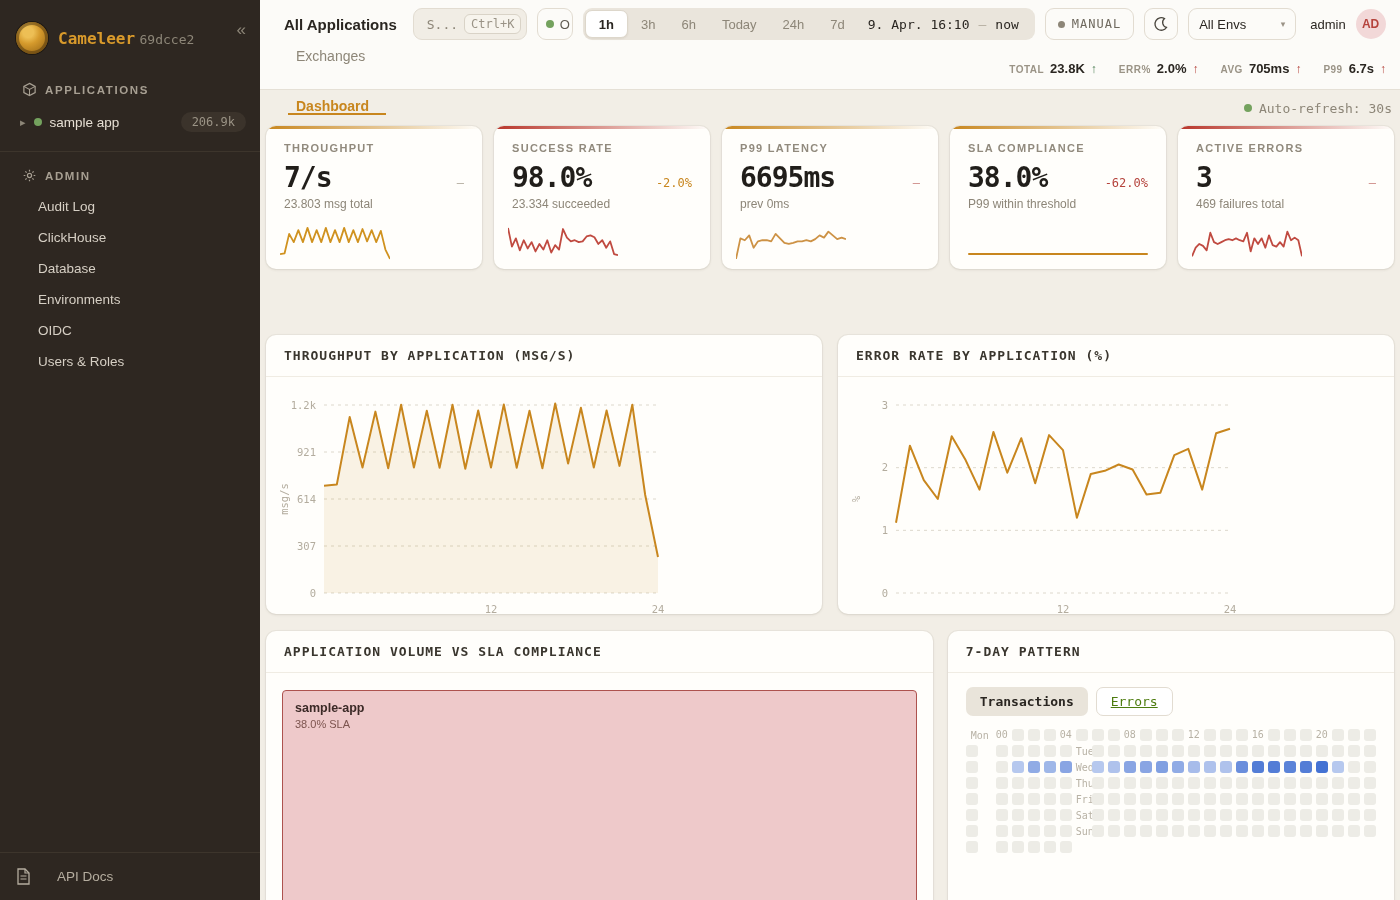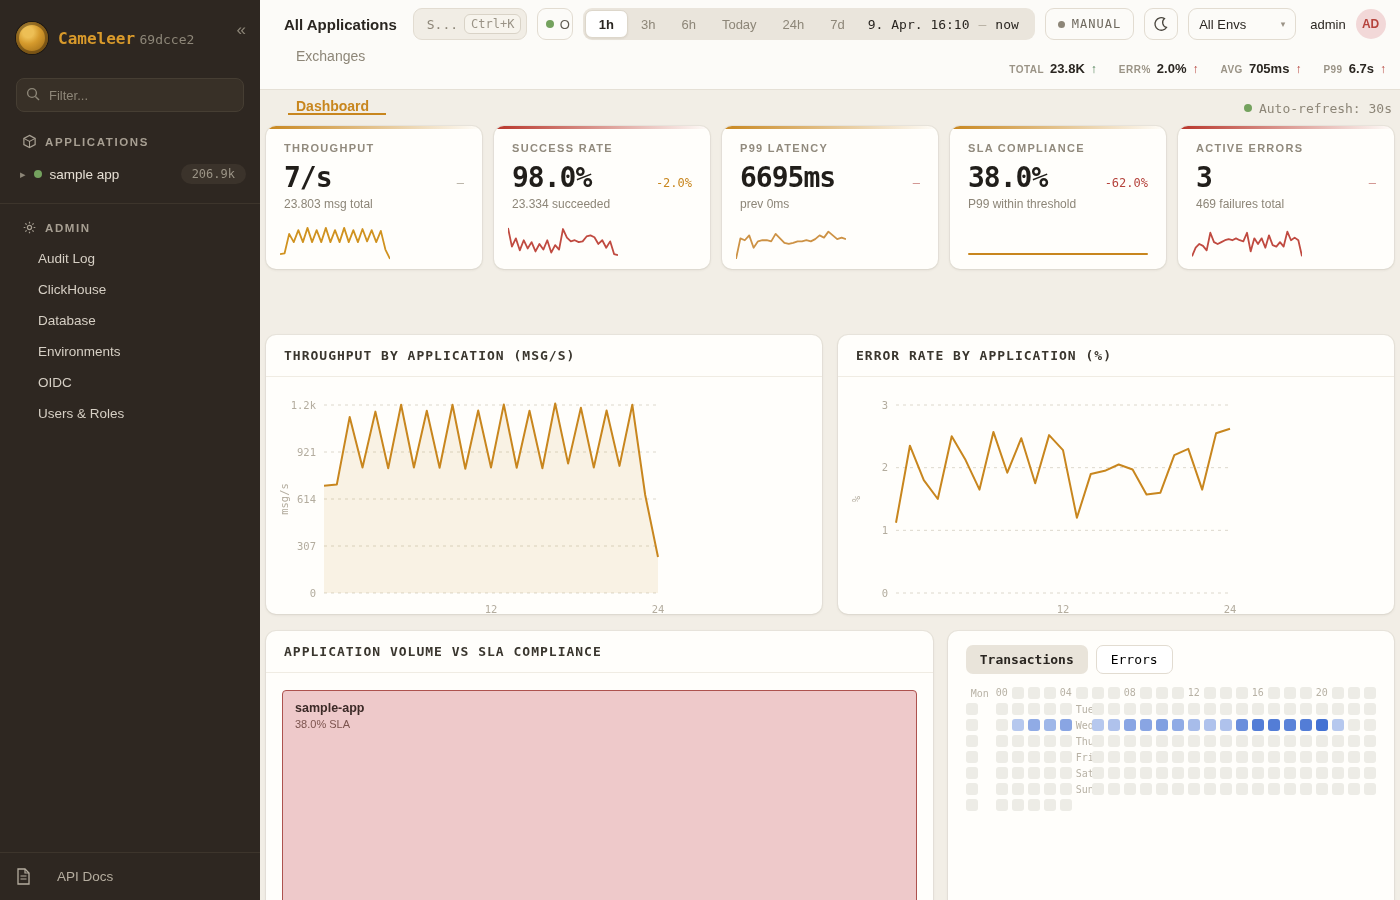--- a/index.html
+++ b/index.html
@@ -108,46 +108,39 @@
   .bottom-row .card { height:310px; overflow:hidden; }
   .treemap-body { padding:17px 16px; height:100%; }
   .treemap-rect { width:100%; height:240px; background:#eec9ca; border:1.5px solid #ad524e; border-radius:4px; padding:10px 12px; }
   .tm-name { font-size:12.5px; font-weight:bold; color:#3c2a27; }
   .tm-sub { font-size:11px; color:#7c544e; margin-top:3px; }
 
   .pattern-body { padding:14px 18px; }
   .toggle-row { display:flex; gap:8px; margin-bottom:13px; }
   .tgl { font-family:"DejaVu Sans Mono", monospace; font-size:13px; padding:6px 14px; border-radius:7px; cursor:pointer; border:none; }
   .tgl.active { background:#e9e4da; color:#2a2621; font-weight:bold; }
-  .tgl.inactive { background:#fff; border:1px solid #e2dcd1; color:#000000; }
+  .tgl.inactive { background:#fff; border:1px solid #e2dcd1; color:#4d7c0f;text-decoration:underline; }
   .hm { display:grid; grid-template-columns:26px repeat(24,12px); gap:4px; }
   .hm-hour { grid-row:1; font-family:"DejaVu Sans Mono", monospace; font-size:10px; color:#b8b2a5; }
   .hm-day { font-family:"DejaVu Sans Mono", monospace; font-size:10px; color:#b8b2a5; text-align:right; padding-right:3px; align-self:center; }
   .hm-cell { width:12px; height:12px; border-radius:3px; }
 </style>
 </head>
 <body>
 
 <div id="app">
 
   <aside>
     <div class="side-header">
       <div class="logo"></div>
       <div>
         <span class="brand-name">Cameleer</span>
         <span class="brand-ver">69dcce2</span>
       </div>
       <span class="collapse">«</span>
-    </div>
-    <div class="filter-wrap">
-      <svg width="14" height="14" viewBox="0 0 14 14">
-        <circle cx="6" cy="6" r="4.4" fill="none" stroke="#8d8678" stroke-width="1.4"></circle>
-        <line x1="9.4" y1="9.4" x2="13" y2="13" stroke="#8d8678" stroke-width="1.4"></line>
-      </svg>
-      <input class="filter-input" placeholder="Filter..." style="">
     </div>
     <div class="section-label">
       <svg width="15" height="15" viewBox="0 0 16 16">
         <path d="M8 1.5 L14 4.7 V11.3 L8 14.5 L2 11.3 V4.7 Z" fill="none" stroke="#a79f92" stroke-width="1.3"></path>
         <path d="M2 4.7 L8 8 L14 4.7 M8 8 V14.5" fill="none" stroke="#a79f92" stroke-width="1.1"></path>
       </svg>
       <span>APPLICATIONS</span>
     </div>
     <div class="app-row">
       <span class="chev">▸</span>
@@ -372,20 +365,21 @@
         <div class="card">
           <div class="card-head">APPLICATION VOLUME VS SLA COMPLIANCE</div>
           <div class="treemap-body">
             <div class="treemap-rect" id="tmRect" style="background: rgb(238, 201, 202); border-color: rgb(173, 82, 78);">
               <div class="tm-name">sample-app</div>
               <div class="tm-sub">38.0% SLA</div>
             </div>
           </div>
         </div>
         <div class="card">
+          <div class="card-head">7-DAY PATTERN</div>
           <div class="pattern-body">
             <div class="toggle-row" id="toggleRow">
                 <button class="tgl active">Transactions</button>
                 <button class="tgl inactive">Errors</button>
               </div>
             <div class="hm" id="heatmap">
                 <div class="hm-hour" style="grid-column: 2;">00</div>
                 <div class="hm-hour" style="grid-column: 6;">04</div>
                 <div class="hm-hour" style="grid-column: 10;">08</div>
                 <div class="hm-hour" style="grid-column: 14;">12</div>

